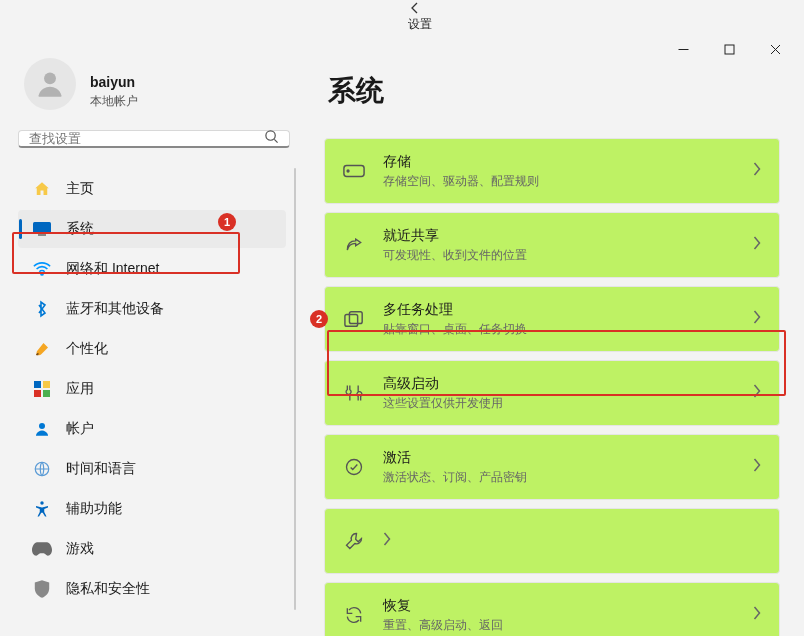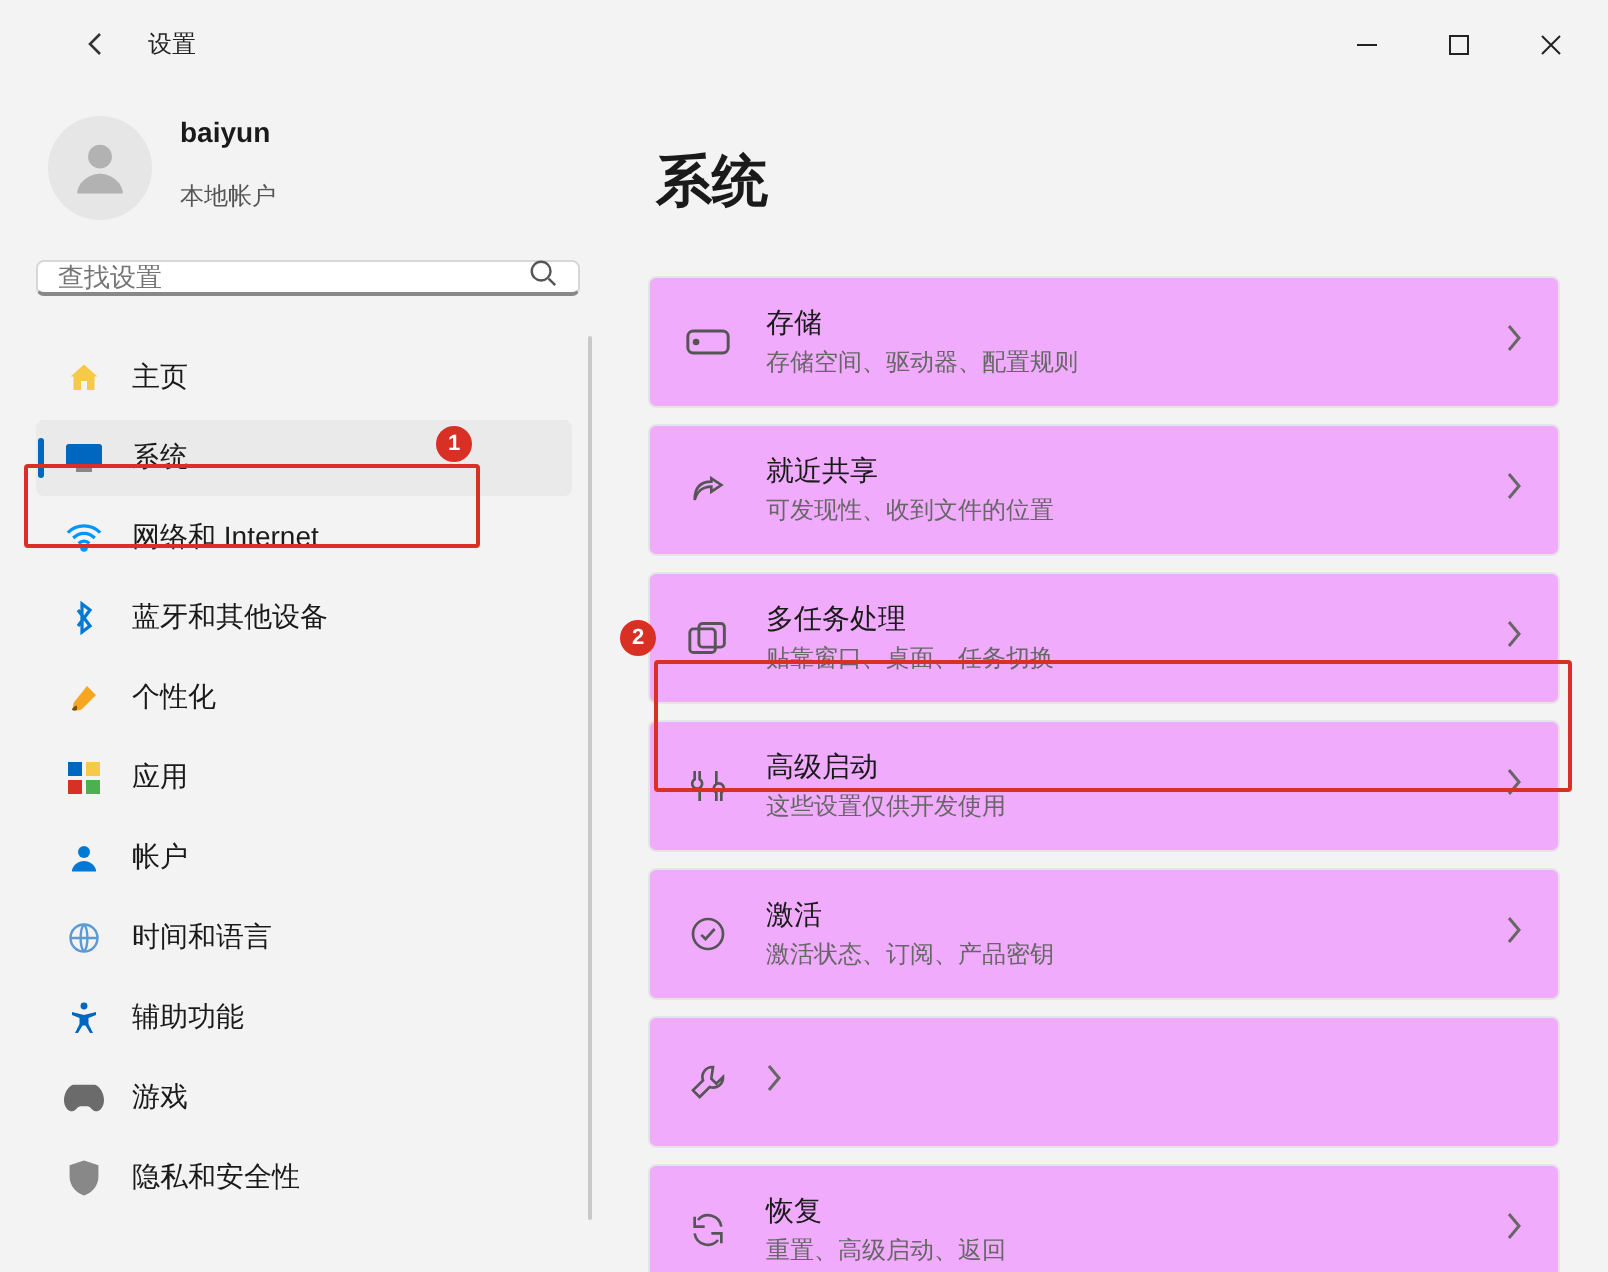--- a/index.html
+++ b/index.html
@@ -1,36 +1,36 @@
 <!DOCTYPE html>
 <html><head>
 <meta charset="utf-8">
 <style>
   * { box-sizing: border-box; margin: 0; padding: 0; font-family: "Segoe UI", "Microsoft YaHei", sans-serif; }
   body { width: 804px; height: 636px; background: #f3f3f3; color: #1a1a1a; overflow: hidden; position: relative; }
 
   
-  .titlebar { height: 44px; display: flex; align-items: center; padding: 0 6px 0 32px; }
+  .titlebar { height: 44px; display: flex; align-items: center; padding: 0 6px 0 32px; flex-direction: column; }
   .back-btn { width: 32px; height: 32px; display: flex; align-items: center; justify-content: center; border-radius: 4px; }
   .title-text { font-size: 12px; margin-left: 10px; color: #222; }
   .win-controls { margin-left: auto; display: flex; }
   .win-btn { width: 46px; height: 32px; display: flex; align-items: center; justify-content: center; }
   .win-btn svg { display:block; }
 
   
   .content { display: flex; height: calc(100% - 44px); }
 
   
   .leftcol { width: 300px; padding: 14px 4px 0 18px; display: flex; flex-direction: column; }
-  .profile { display: flex; align-items: flex-start; margin-bottom: 20px; padding-left: 6px; }
+  .profile { display: flex; align-items: flex-end; margin-bottom: 20px; padding-left: 6px; }
   .avatar { width: 52px; height: 52px; border-radius: 50%; background: #e6e6e6; display:flex; align-items:center; justify-content:center; }
   .avatar svg { width: 34px; height:34px; }
   .profile-text { margin-left: 14px; }
   .profile-name { font-size: 14px; font-weight: 600; }
-  .profile-sub { font-size: 12px; color: #555; margin-top: 16px; }
+  .profile-sub { font-size: 12px; color: #555; margin-top: 3px; }
 
   .searchbox { margin: 0 6px 20px 0; background: #fff; border: 1px solid #d8d8d8; border-radius: 4px; height: 18px; display: flex; align-items: center; padding: 0 10px; border-bottom: 2px solid #888; }
   .searchbox input { flex: 1; border: none; outline: none; font-size: 13px; background: transparent; }
   .search-ic { color:#666; }
 
   .nav { list-style: none; position: relative; }
   .nav-scroll { position:absolute; right:0; top:0; bottom:0; width:2px; background:#c9c9c9; border-radius:1px; }
   .nav-item { display: flex; align-items: center; height: 38px; padding-left: 14px; font-size: 14px; border-radius: 4px; margin: 2px 10px 2px 0; cursor: pointer; position:relative; }
   .nav-item.active { background: #eaeaea; }
   .nav-item.active::before { content:""; position:absolute; left:1px; top:9px; bottom:9px; width:3px; background:#0067c0; border-radius:2px; }
@@ -45,21 +45,21 @@
   .ic-apps { }
   .ic-acct { color:#0078d4; }
   .ic-time { color:#5b9bd5; }
   .ic-game { color:#6b6b6b; }
   .ic-acc  { color:#0067c0; }
   .ic-priv { color:#888; }
 
   
   .rightcol { flex:1; padding: 28px 24px 0 24px; overflow-y:auto; border-radius: 0 8px 0 0; }
   .page-title { font-size: 28px; font-weight: 600; margin-bottom: 28px; margin-left:4px; }
-  .card { background:#f0abfc; border:1px solid #e5e5e5; border-radius:4px; height:66px; display:flex; align-items:center; padding:0 18px; margin-bottom:8px; cursor:pointer; }
+  .card { background:#bef264; border:1px solid #e5e5e5; border-radius:4px; height:66px; display:flex; align-items:center; padding:0 18px; margin-bottom:8px; cursor:pointer; }
   .card-ic { width:22px; height:22px; color:#555; display:flex; align-items:center; justify-content:center; margin-right:18px; }
   .card-txt { flex:1; }
   .card-title { font-size:14px; }
   .card-sub { font-size:12px; color:#666; margin-top:2px; }
   .chev { color:#666; }
 
   
   .annot-box { position:absolute; border:2px solid #d93025; border-radius:2px; pointer-events:none; }
   .annot-badge { position:absolute; width:18px; height:18px; border-radius:50%; background:#d93025; color:#fff; font-size:11px; display:flex; align-items:center; justify-content:center; pointer-events:none; font-weight:600; }
 

